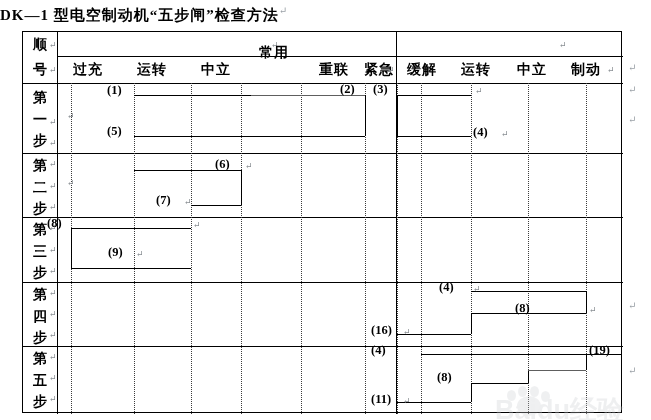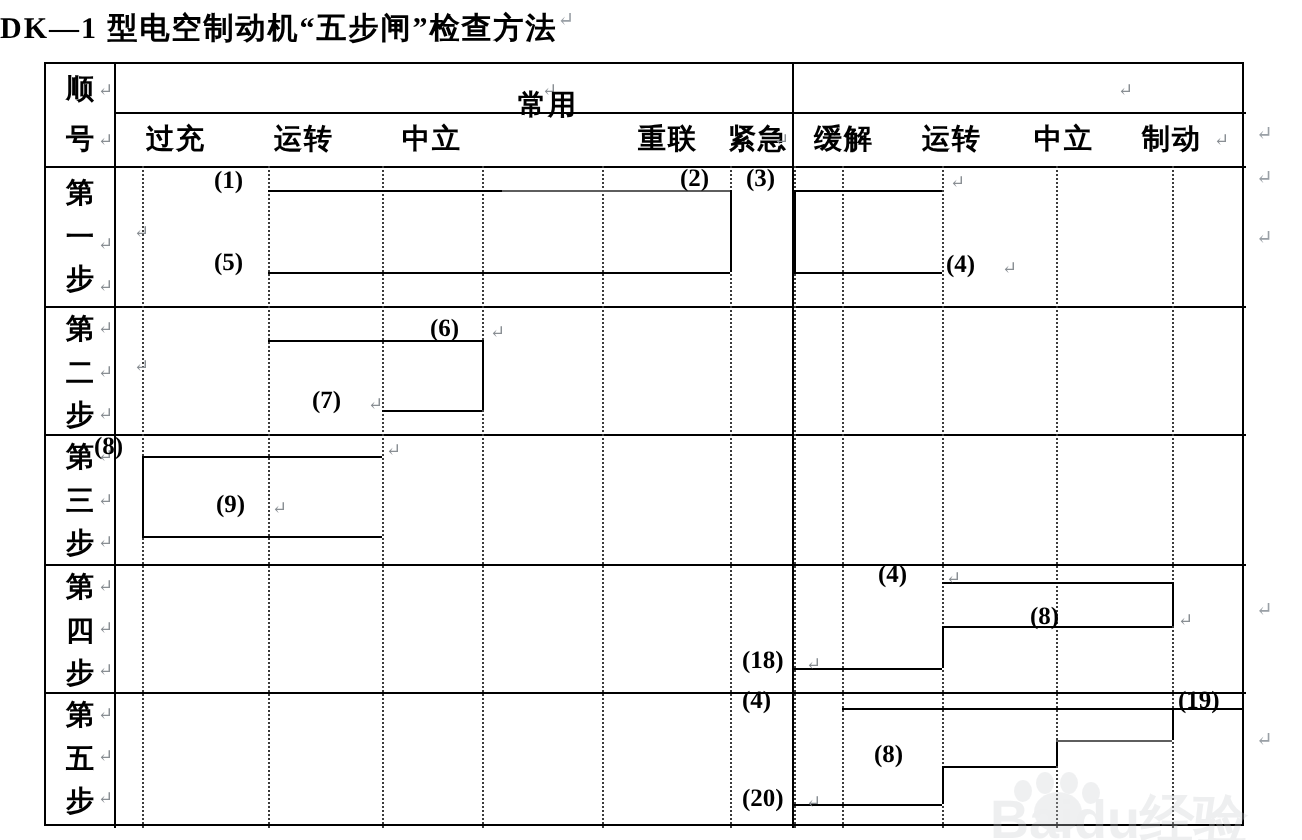--- a/index.html
+++ b/index.html
@@ -294,41 +294,41 @@
     <div class="seg-h" style="left:448px;top:281px;width:115px"></div>
 
     <div class="seg-v" style="left:563px;top:259px;height:22px"></div>
 
     <div class="seg-h" style="left:448px;top:259px;width:115px"></div>
 
     <span class="lbl" style="left:416px;top:248px">(4)</span>
     <span class="mark" style="left:450px;top:252px">↵</span>
     <span class="lbl" style="left:492px;top:269px">(8)</span>
     <span class="mark" style="left:566px;top:273px">↵</span>
-    <span class="lbl" style="left:348px;top:291px">(18)</span>
+    <span class="lbl" style="left:348px;top:291px">(16)</span>
     <span class="mark" style="left:380px;top:295px">↵</span>
 
     <div class="seg-h" style="left:398px;top:322px;width:200px"></div>
 
     <div class="seg-h" style="left:374px;top:370px;width:74px"></div>
 
     <div class="seg-v" style="left:448px;top:351px;height:19px"></div>
 
     <div class="seg-h" style="left:448px;top:351px;width:57px"></div>
 
     <div class="seg-v" style="left:505px;top:338px;height:13px"></div>
 
     <div class="seg-h gray" style="left:505px;top:338px;width:58px"></div>
 
     <div class="seg-v" style="left:563px;top:322px;height:16px"></div>
 
     <span class="lbl" style="left:348px;top:311px">(4)</span>
     <span class="lbl" style="left:566px;top:311px">(19)</span>
     <span class="lbl" style="left:414px;top:338px">(8)</span>
-    <span class="lbl" style="left:348px;top:360px">(20)</span>
+    <span class="lbl" style="left:348px;top:360px">(11)</span>
     <span class="mark" style="left:380px;top:364px">↵</span>
 
     <div class="wm">
       <div class="wm-paw">
         <i style="left:14px;top:10px;width:24px;height:20px"></i>
         <i style="left:4px;top:4px;width:9px;height:11px"></i>
         <i style="left:15px;top:0px;width:9px;height:11px"></i>
         <i style="left:27px;top:0px;width:9px;height:11px"></i>
         <i style="left:38px;top:5px;width:9px;height:11px"></i>
       </div>

